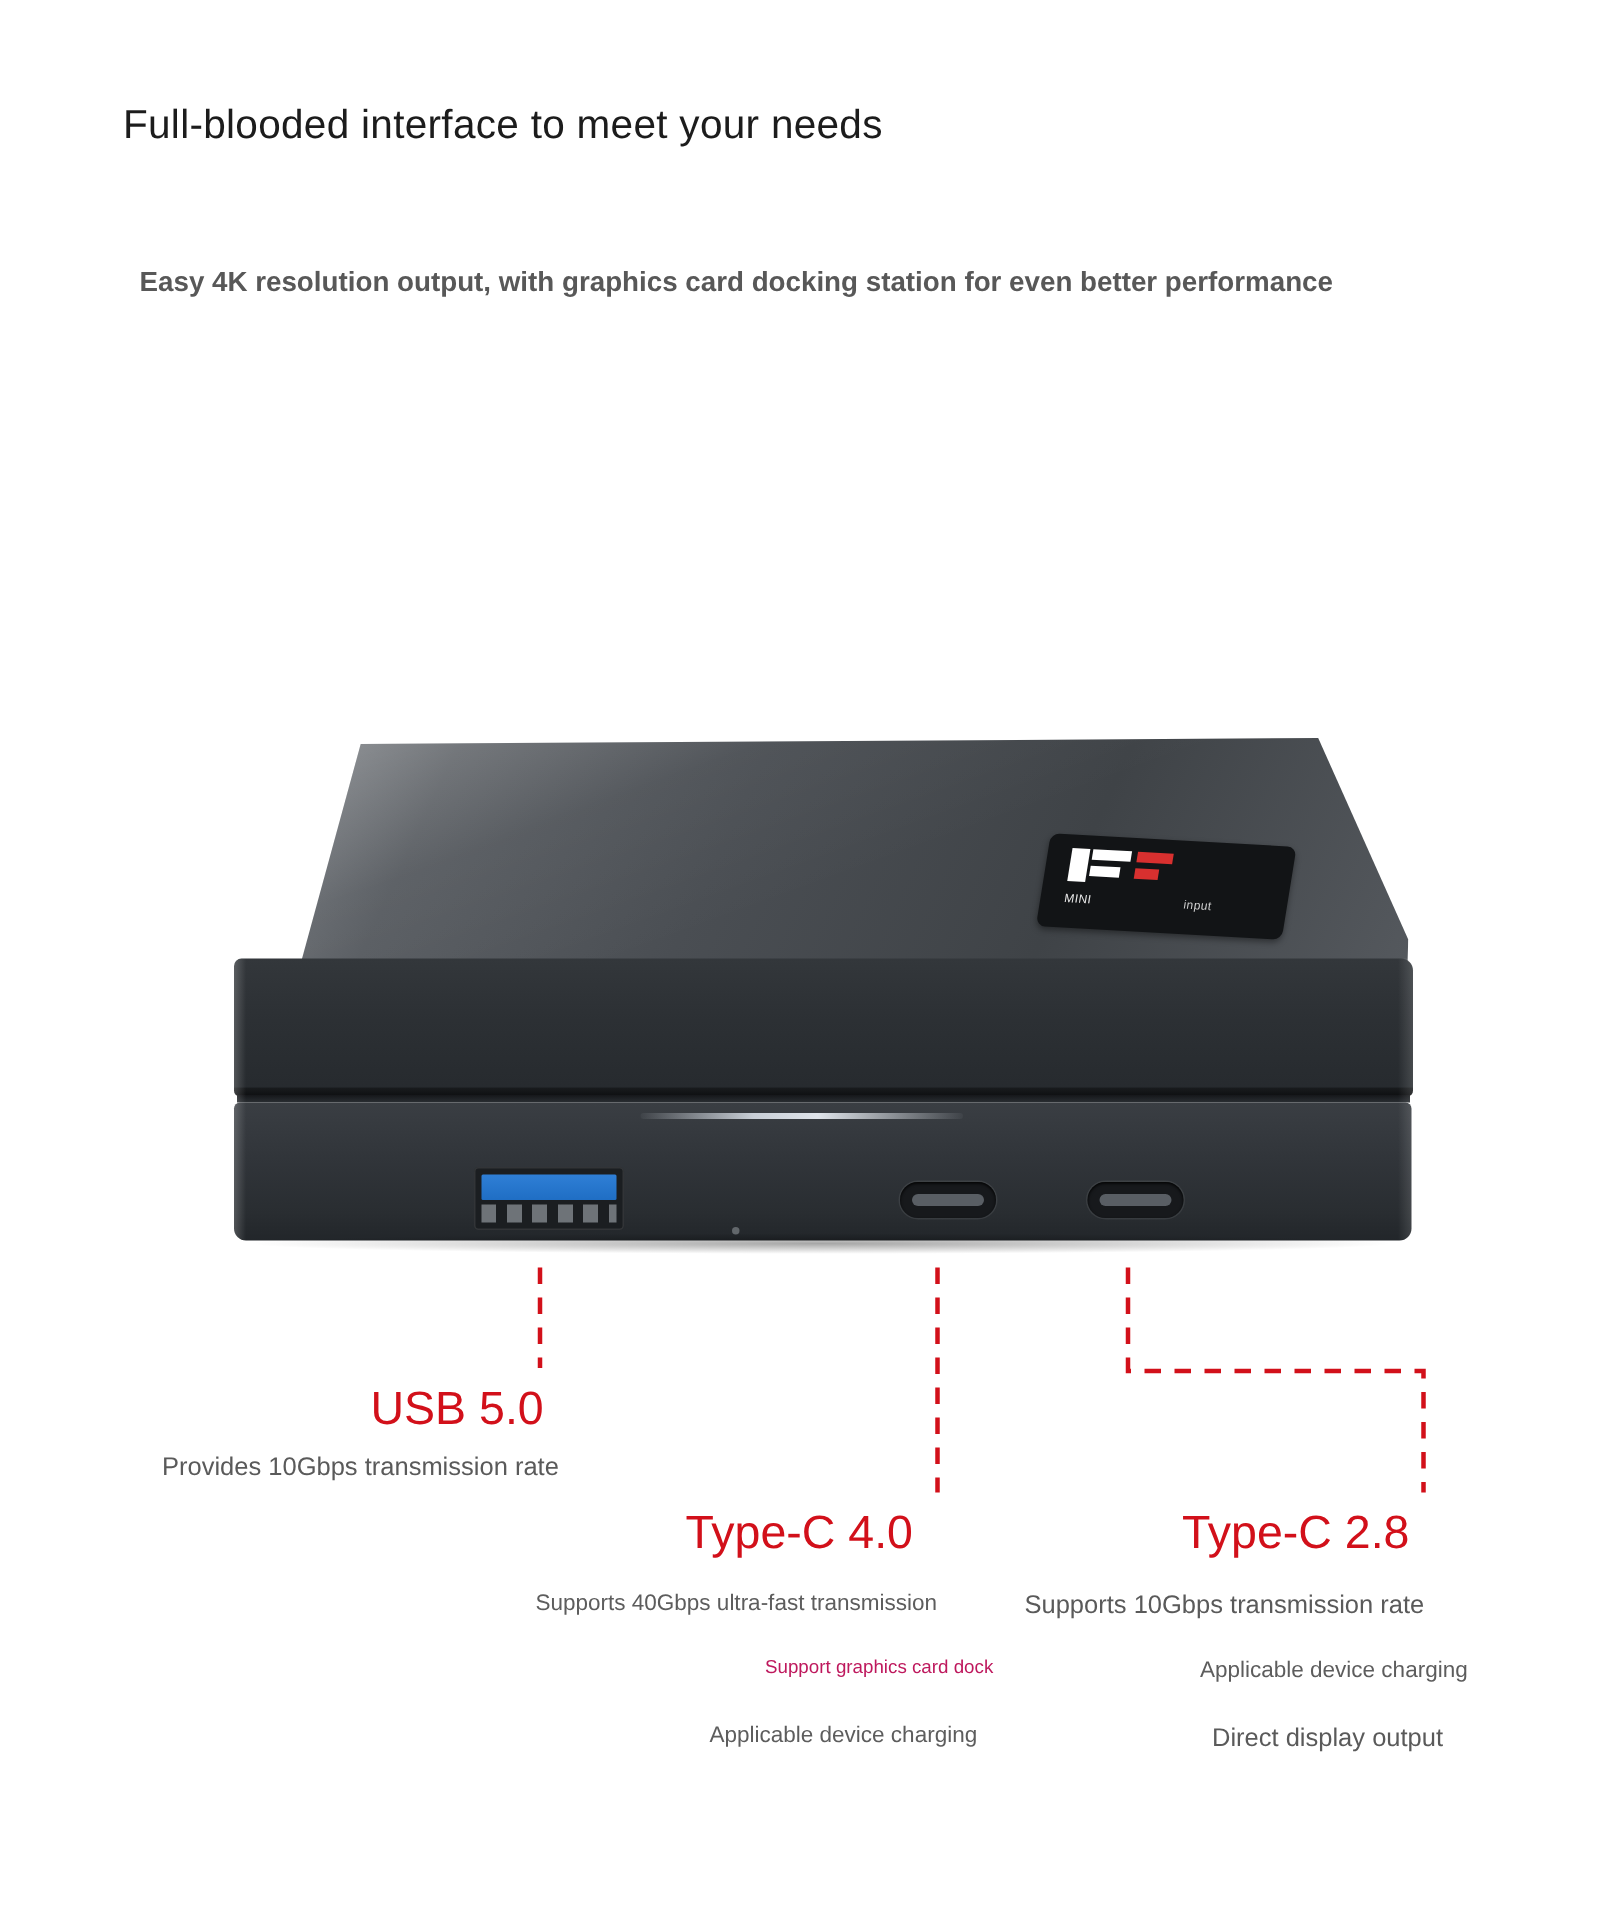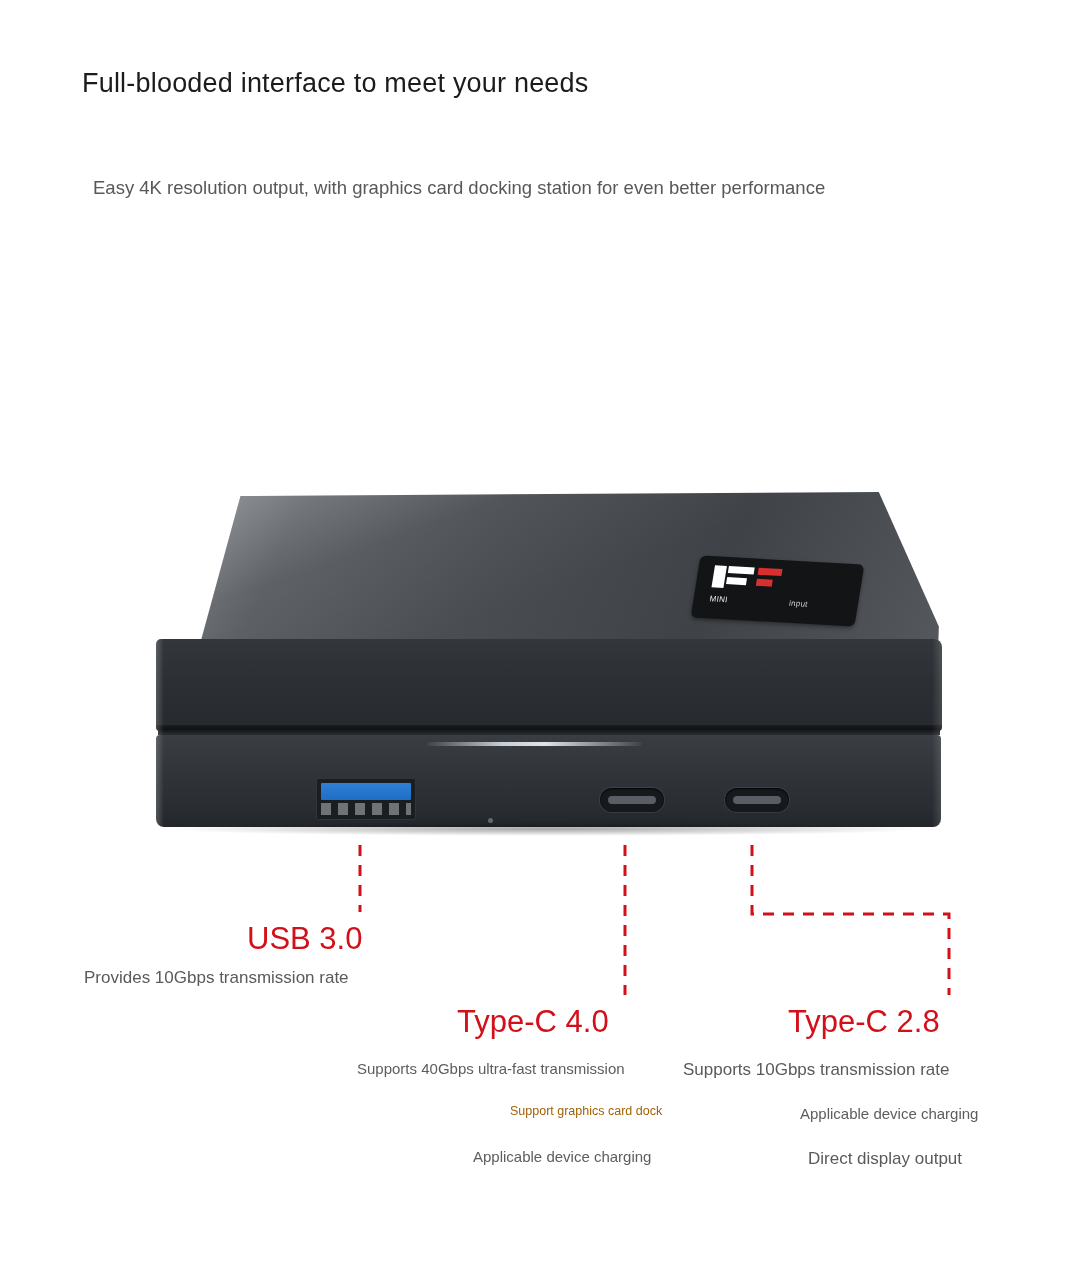--- a/index.html
+++ b/index.html
@@ -25,21 +25,21 @@
     font-weight: 400;
     color: #1c1c1c;
     letter-spacing: 0.2px;
     white-space: nowrap;
   }
   .subheadline {
     position: absolute;
     left: 93px;
     top: 177px;
     font-size: 18.5px;
-    font-weight: 400;
+    font-weight: 700;
     color: #585858;
     white-space: nowrap;
   }
 
   
   .device {
     position: absolute;
     left: 152px;
     top: 492px;
     width: 790px;
@@ -262,30 +262,30 @@
     white-space: nowrap;
   }
   .label-sub {
     position: absolute;
     font-size: 17px;
     color: #5a5a5a;
     white-space: nowrap;
   }
   .label-sub.small {
     font-size: 12.5px;
-    color: #a16207;
+    color: #be185d;
   }
   .label-sub.mid {
     font-size: 15px;
     color: #5d5d5d;
     text-align: right;
   }
 
   .usb3-title   { left: 247px; top: 921px; }
-  .usb3-sub     { left: 84px;  top: 968px; }
+  .usb3-sub     { left: 108px;  top: 968px; }
 
   .tc4-title    { left: 457px; top: 1004px; }
   .tc4-sub1     { left: 357px; top: 1060px; }
   .tc4-sub2     { left: 510px; top: 1104px; }
   .tc4-sub3     { left: 473px; top: 1148px; }
 
   .tc32-title   { left: 788px; top: 1004px; }
   .tc32-sub1    { left: 683px; top: 1060px; text-align: center; }
   .tc32-sub2    { left: 800px; top: 1105px; }
   .tc32-sub3    { left: 808px; top: 1149px; }
@@ -336,21 +336,21 @@
 
 <svg class="callouts" viewBox="0 0 1080 1280" width="1080" height="1280">
 
   <path d="M 360 845 L 360 912" stroke="#d2101a" stroke-width="3" stroke-dasharray="11 9" fill="none"></path>
 
   <path d="M 625 845 L 625 995" stroke="#d2101a" stroke-width="3" stroke-dasharray="11 9" fill="none"></path>
 
   <path d="M 752 845 L 752 914 L 949 914 L 949 995" stroke="#d2101a" stroke-width="3" stroke-dasharray="11 9" fill="none"></path>
 </svg>
 
-<div class="label-title usb3-title">USB 3.0</div>
+<div class="label-title usb3-title">USB 5.0</div>
 <div class="label-sub usb3-sub">Provides 10Gbps transmission rate</div>
 
 <div class="label-title tc4-title">Type-C 4.0</div>
 <div class="label-sub mid tc4-sub1">Supports 40Gbps ultra-fast transmission</div>
 <div class="label-sub small tc4-sub2">Support graphics card dock</div>
 <div class="label-sub mid tc4-sub3">Applicable device charging</div>
 
 <div class="label-title tc32-title">Type-C 2.8</div>
 <div class="label-sub tc32-sub1">Supports 10Gbps transmission rate</div>
 <div class="label-sub mid tc32-sub2">Applicable device charging</div>

